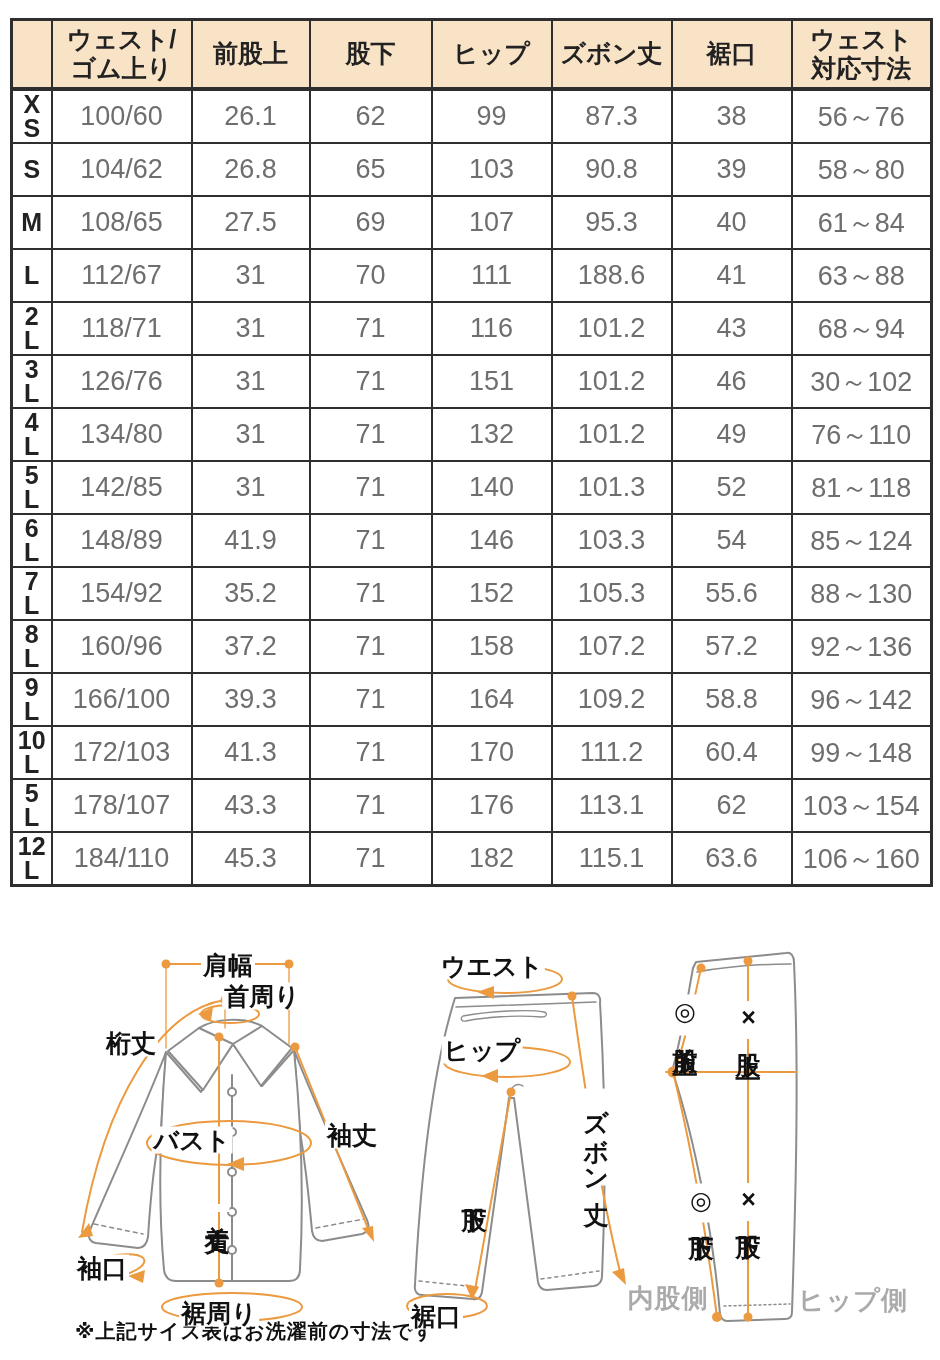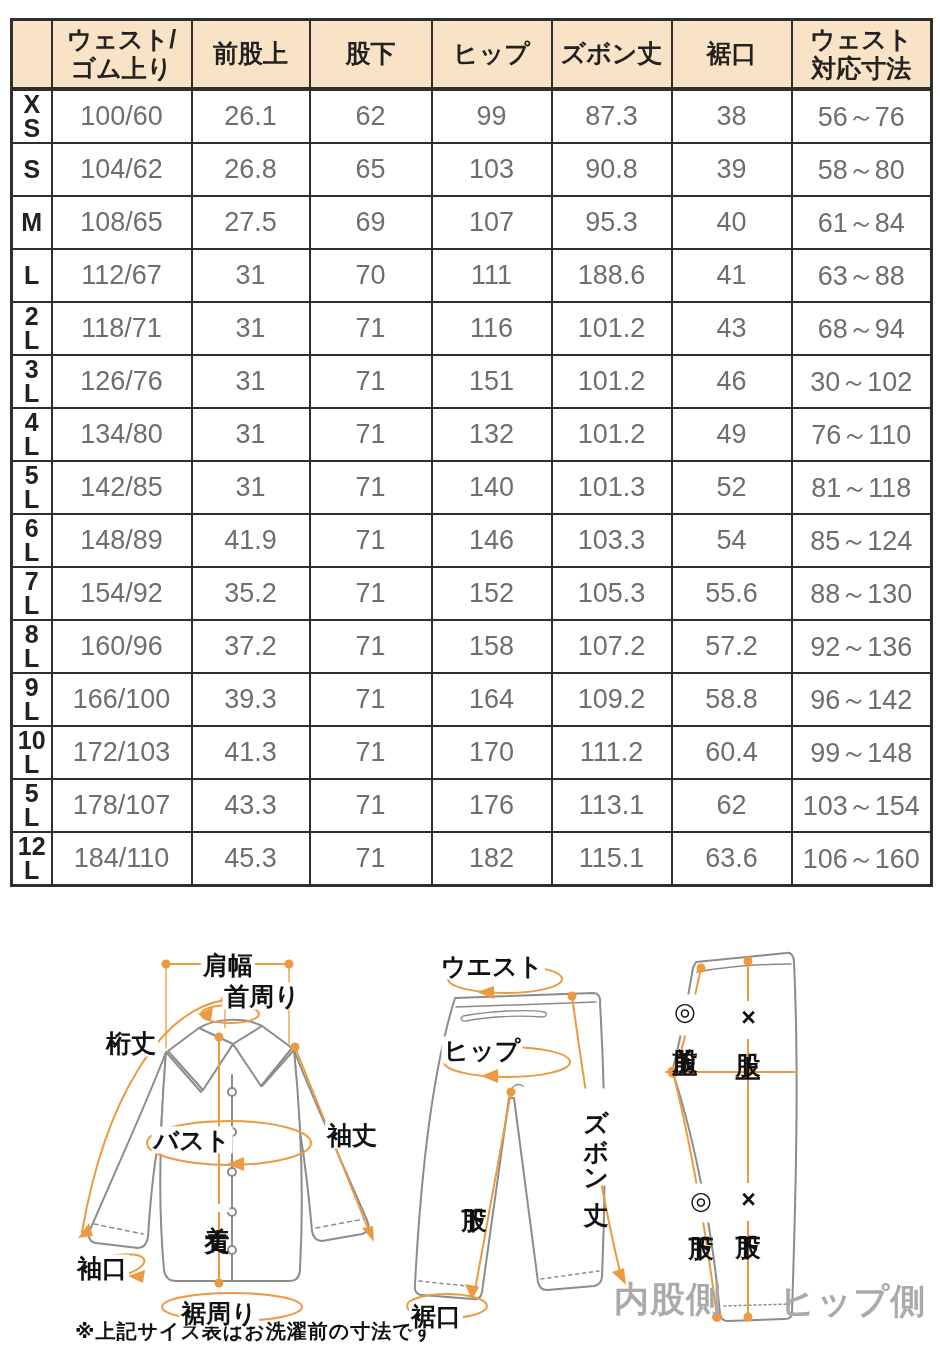--- a/index.html
+++ b/index.html
@@ -12,21 +12,21 @@
   .size-chart thead th{background:#f9e3c7;height:66px;font-size:25px;font-weight:bold;color:#222;
         line-height:1.18;white-space:pre-line;border-bottom:4px solid #2e2e2e;}
   .size-chart tbody td{height:51px;font-size:27px;color:#6e6e6e;}
   .size-chart tbody th{font-size:25px;font-weight:bold;color:#222;line-height:0.95;white-space:pre-line;background:#fff;}
   
   .diagram{position:absolute;left:0;top:940px;width:940px;height:420px;}
   .diagram svg{position:absolute;left:0;top:0;}
   .dl{position:absolute;transform:translate(-50%,-50%);font-size:25px;font-weight:bold;color:#111;
       background:#fff;line-height:1;padding:1px 2px;white-space:nowrap;z-index:2;}
   .dl.v{writing-mode:vertical-rl;text-orientation:upright;letter-spacing:2px;padding:2px 0;}
-  .dl.gray{color:#aaa;font-size:35px;background:transparent;letter-spacing:1px;}
+  .dl.gray{color:#aaa;font-size:26px;background:transparent;letter-spacing:1px;}
   .note{position:absolute;left:75px;top:1318px;font-size:20px;font-weight:bold;color:#111;letter-spacing:1px;}
 </style>
 </head>
 <body>
 
 <div class="page">
 
   <table class="size-chart">
     <colgroup>
       <col style="width:40px">

